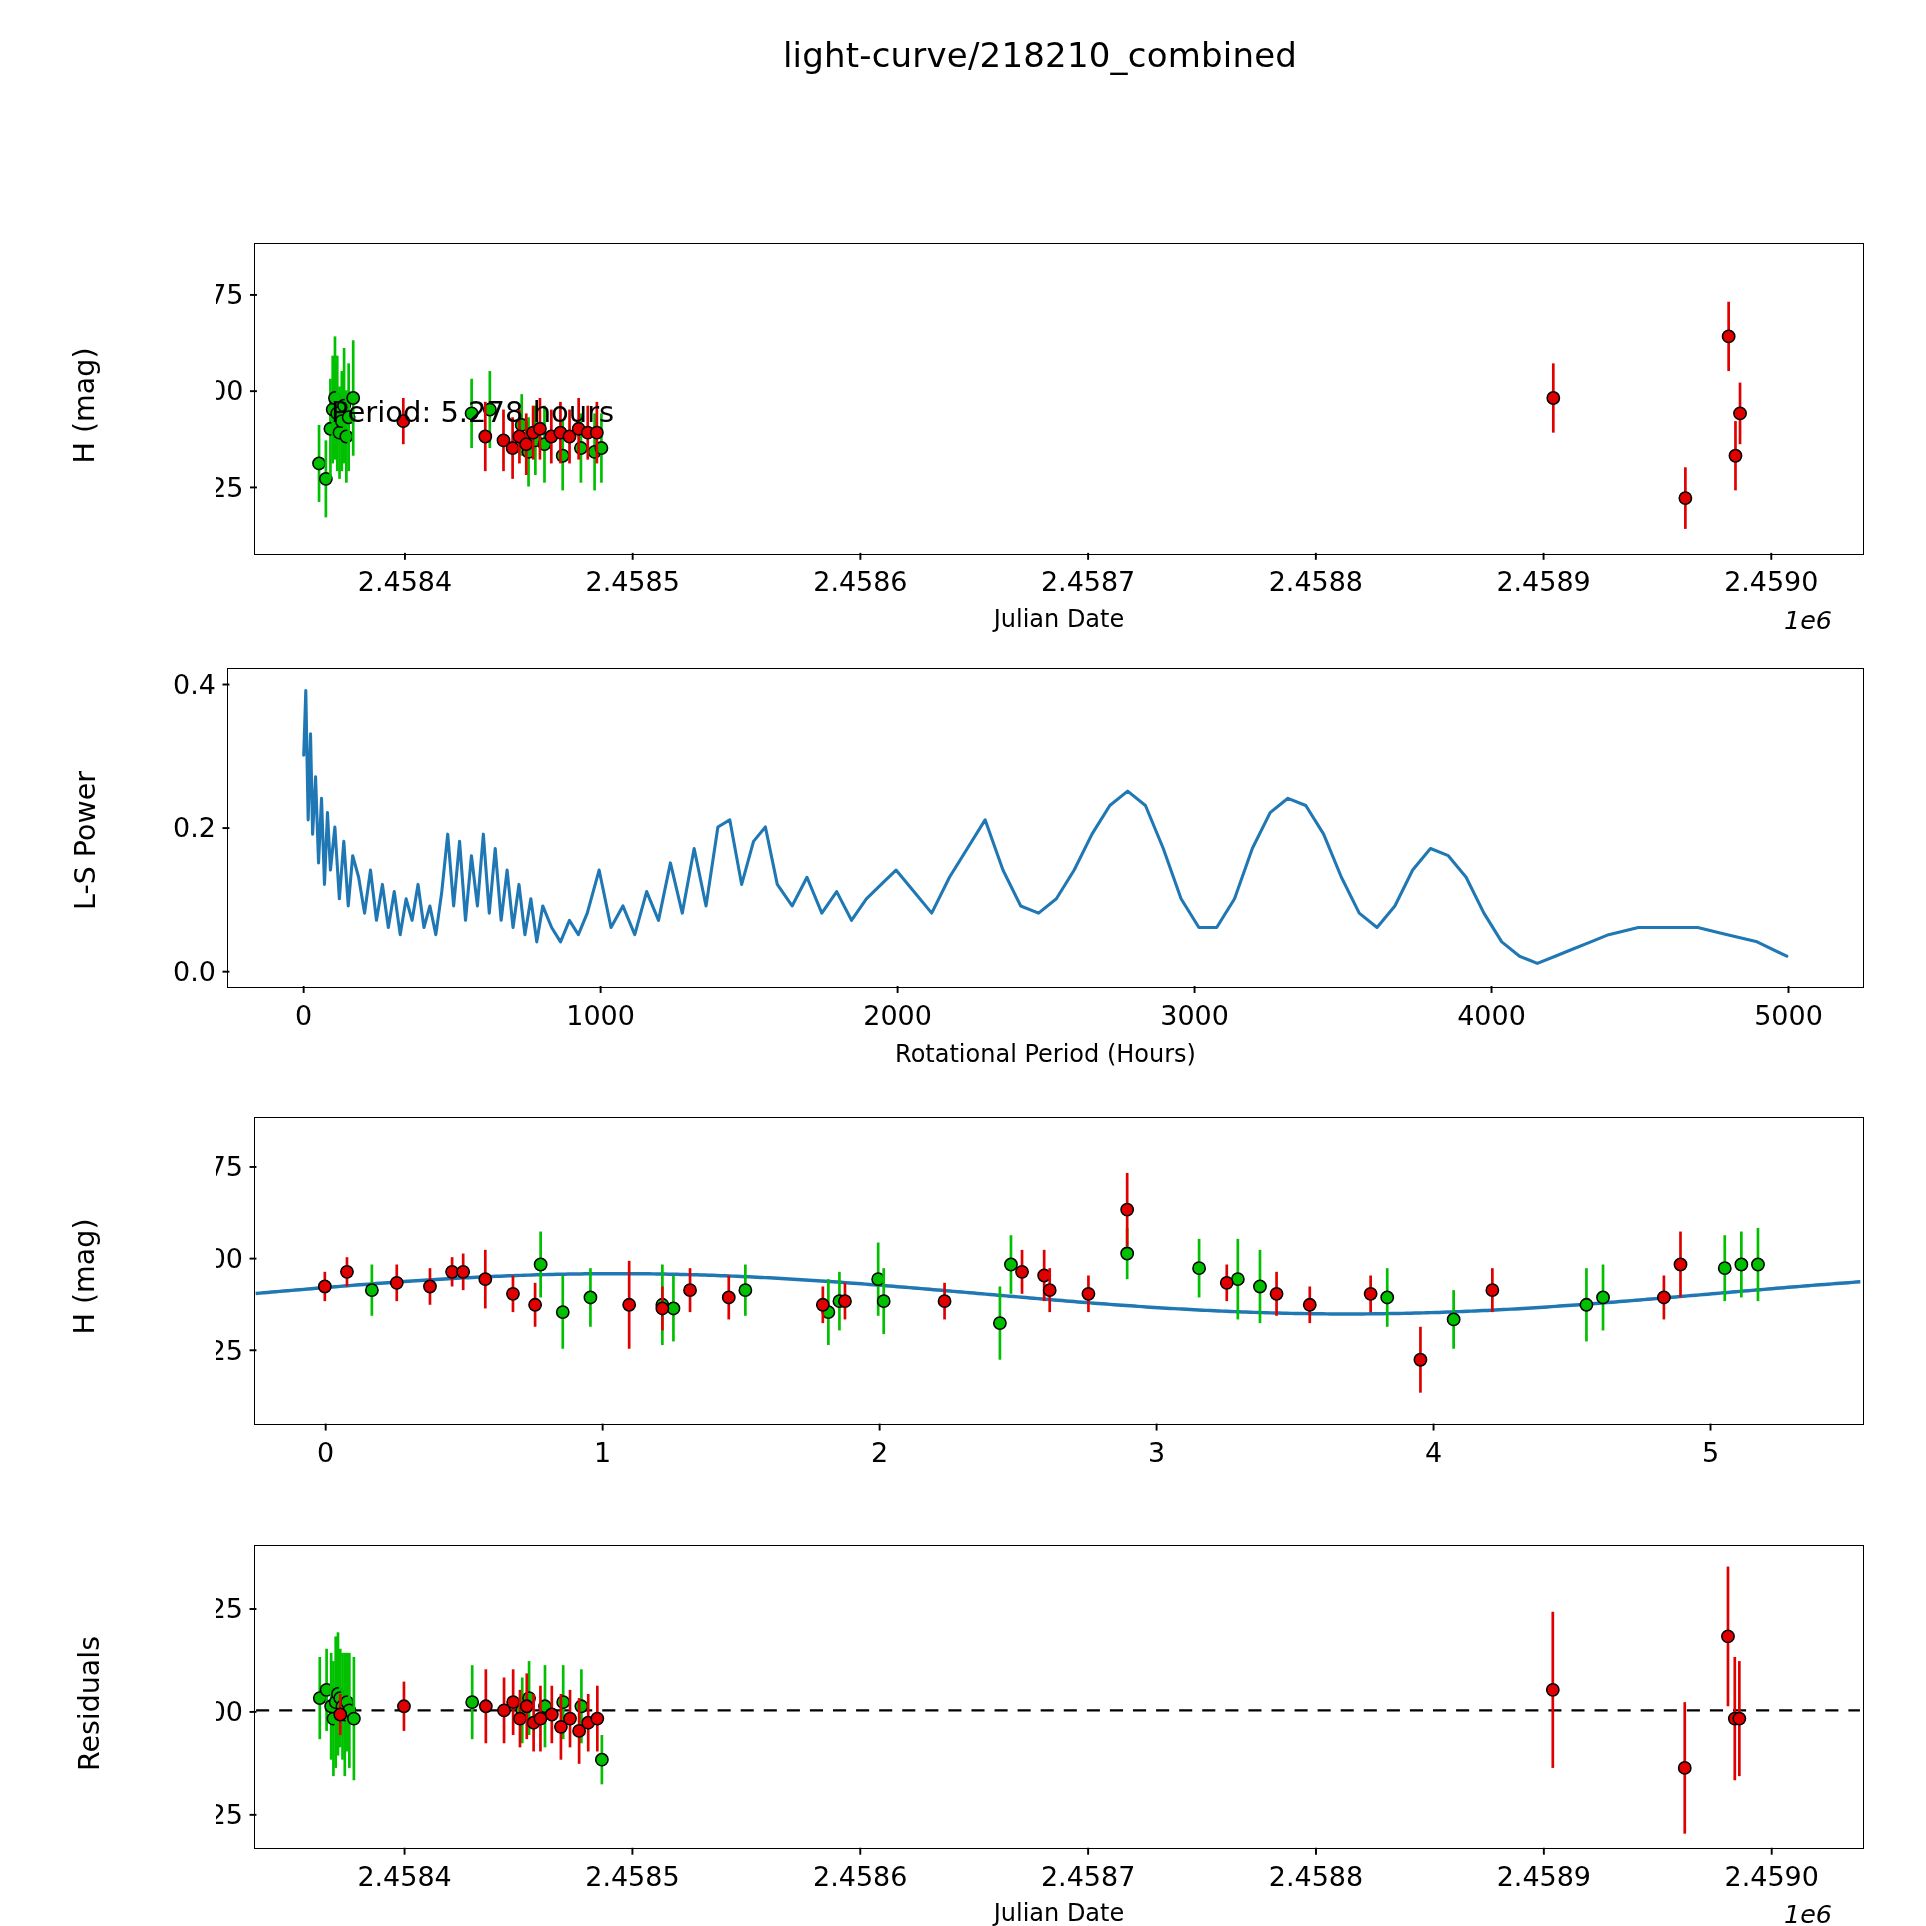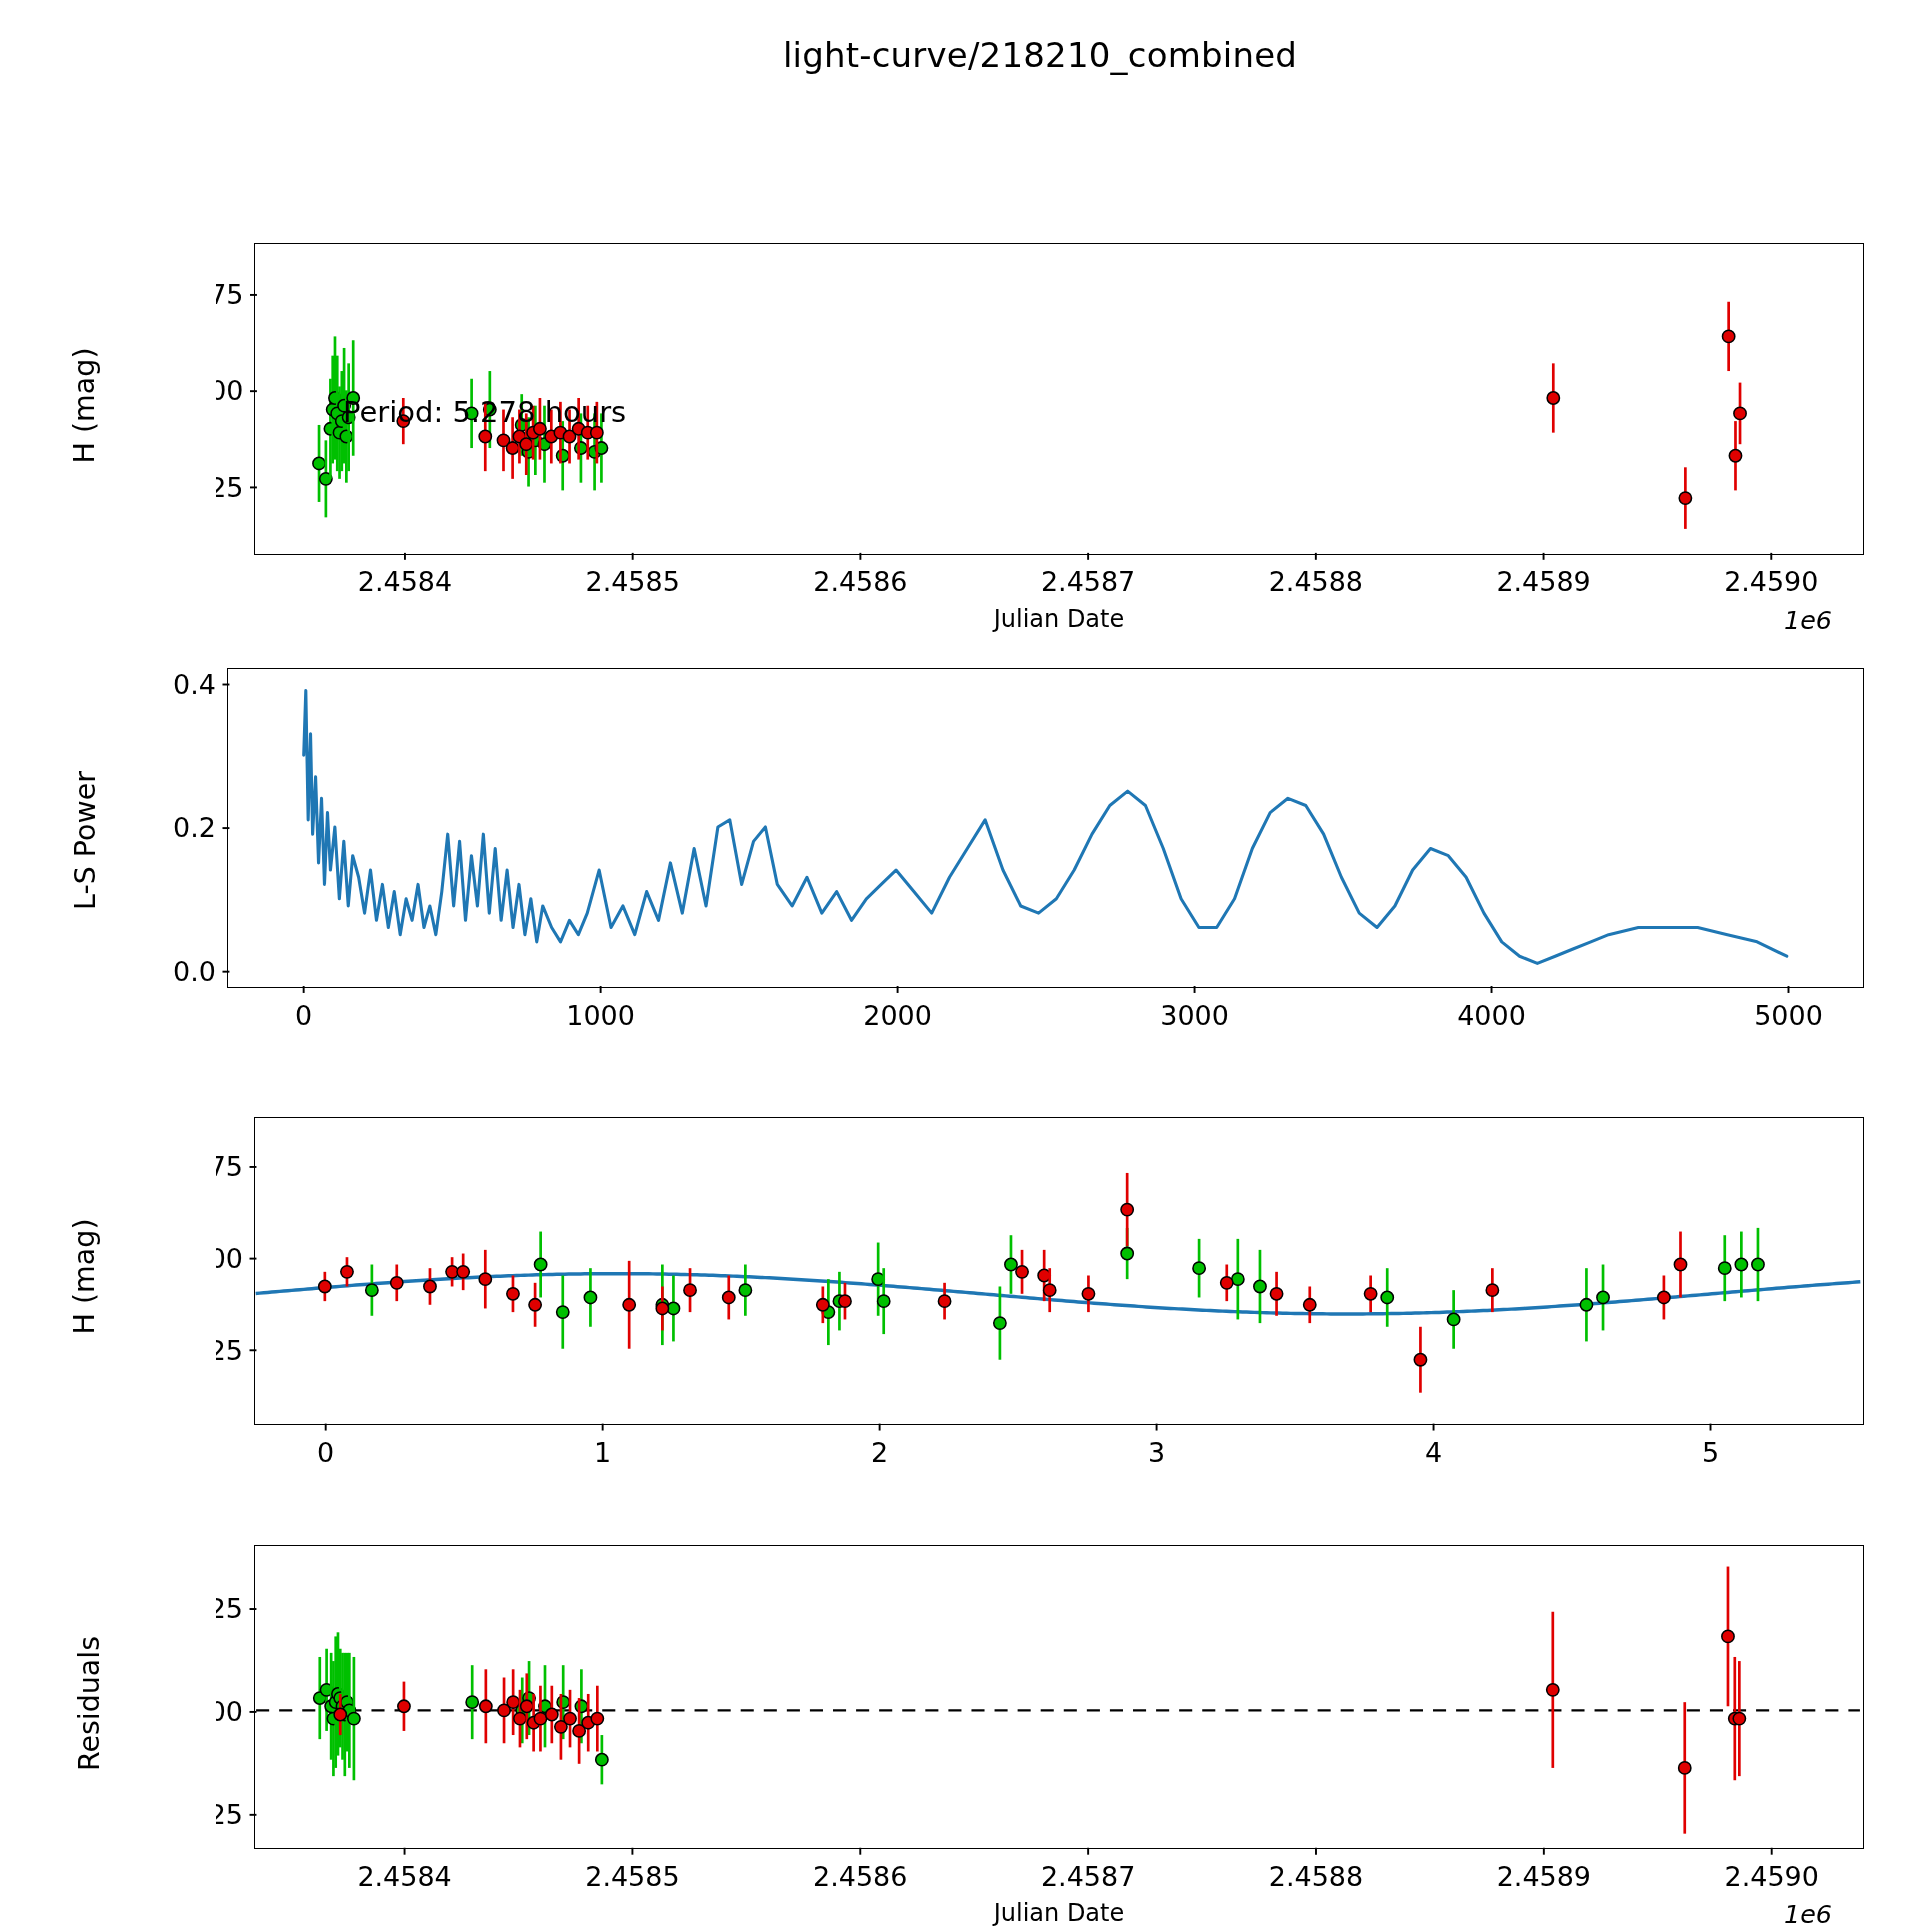--- a/index.html
+++ b/index.html
@@ -125,21 +125,21 @@
       <line x1="87" y1="205.00000000000068" x2="105" y2="205.00000000000068" stroke="#000" stroke-width="5"></line>
       <text x="70" y="229.00000000000068" text-anchor="end" class="tick">14.75</text>
       <line x1="87" y1="455.00000000000045" x2="105" y2="455.00000000000045" stroke="#000" stroke-width="5"></line>
       <text x="70" y="479.00000000000045" text-anchor="end" class="tick">15.00</text>
       <line x1="87" y1="705.0000000000002" x2="105" y2="705.0000000000002" stroke="#000" stroke-width="5"></line>
       <text x="70" y="729.0000000000002" text-anchor="end" class="tick">15.25</text>
     </svg>
   <div class="axlabel" style="left:254px;top:605px;width:1610px;">Julian Date</div>
   <div class="ylabel" style="left:-31px;top:389px;width:231px;text-align:center;transform:rotate(-90deg);">H (mag)</div>
   <div class="offsetlab" style="left:1784px;top:605px;">1e6</div>
-  <div class="annot" style="left:331px;top:395px;margin-left:12px;">Period: 5.278 hours</div>
+  <div class="annot" style="left:331px;top:395px;">Period: 5.278 hours</div>
 
   <div class="panel" style="left:227px;top:668px;width:1637px;height:320px;">
     <svg id="svg2" width="1633" height="316" viewBox="0 0 4240 820">
         <path d="M196.6 223.6 L202.0 55.9 L208.1 391.4 L214.3 167.7 L219.7 428.6 L227.4 279.5 L235.1 503.2 L242.8 335.5 L250.5 559.1 L258.3 372.7 L266.0 521.8 L277.5 410.0 L289.1 596.4 L300.7 447.3 L312.2 615.0 L323.8 484.5 L339.2 540.5 L354.6 633.6 L370.0 521.8 L385.5 652.3 L400.9 559.1 L416.3 670.9 L431.7 577.7 L447.1 689.5 L462.5 596.4 L478.0 652.3 L493.4 559.1 L508.8 670.9 L524.2 615.0 L539.6 689.5 L555.1 577.7 L570.5 428.6 L585.9 615.0 L601.3 447.3 L616.7 652.3 L632.1 484.5 L647.6 615.0 L663.0 428.6 L678.4 633.6 L693.8 465.9 L709.2 652.3 L724.7 521.8 L740.1 670.9 L755.5 559.1 L770.9 689.5 L786.3 596.4 L801.7 708.2 L817.2 615.0 L840.3 670.9 L863.4 708.2 L886.5 652.3 L909.7 689.5 L932.8 633.6 L963.6 521.8 L994.5 670.9 L1025.3 615.0 L1056.1 689.5 L1087.0 577.7 L1117.8 652.3 L1148.7 503.2 L1179.5 633.6 L1210.3 465.9 L1241.2 615.0 L1272.0 410.0 L1302.8 391.4 L1333.7 559.1 L1364.5 447.3 L1395.3 410.0 L1426.2 559.1 L1464.7 615.0 L1503.3 540.5 L1541.8 633.6 L1580.4 577.7 L1618.9 652.3 L1657.5 596.4 L1696.0 559.1 L1734.5 521.8 L1780.8 577.7 L1827.1 633.6 L1873.3 540.5 L1919.6 465.9 L1965.8 391.4 L2012.1 521.8 L2058.3 615.0 L2104.6 633.6 L2150.8 596.4 L2197.1 521.8 L2243.3 428.6 L2289.6 354.1 L2335.9 316.8 L2382.1 354.1 L2428.4 465.9 L2474.6 596.4 L2520.9 670.9 L2567.1 670.9 L2613.4 596.4 L2659.6 465.9 L2705.9 372.7 L2752.1 335.5 L2798.4 354.1 L2844.7 428.6 L2890.9 540.5 L2937.2 633.6 L2983.4 670.9 L3029.7 615.0 L3075.9 521.8 L3122.2 465.9 L3168.4 484.5 L3214.7 540.5 L3260.9 633.6 L3307.2 708.2 L3353.5 745.5 L3399.7 764.1 L3446.0 745.5 L3492.2 726.8 L3538.5 708.2 L3584.7 689.5 L3661.8 670.9 L3738.9 670.9 L3816.0 670.9 L3893.1 689.5 L3970.2 708.2 L4047.3 745.5 " fill="none" stroke="#1f77b4" stroke-width="8" stroke-linejoin="round" stroke-linecap="round"></path>
       </svg>
   </div>
   <svg id="ticks2" style="position:absolute;left:162px;top:647px;" width="1772" height="393" viewBox="0 0 4600 1020">
       <line x1="367.72727272727275" y1="880" x2="367.72727272727275" y2="898" stroke="#000" stroke-width="5"></line>
       <text x="367.72727272727275" y="980" text-anchor="middle" class="tick">0</text>
       <line x1="1138.6363636363635" y1="880" x2="1138.6363636363635" y2="898" stroke="#000" stroke-width="5"></line>
@@ -152,20 +152,21 @@
       <text x="3451.3636363636365" y="980" text-anchor="middle" class="tick">4000</text>
       <line x1="4222.272727272728" y1="880" x2="4222.272727272728" y2="898" stroke="#000" stroke-width="5"></line>
       <text x="4222.272727272728" y="980" text-anchor="middle" class="tick">5000</text>
       <line x1="157" y1="842.7272727272727" x2="175" y2="842.7272727272727" stroke="#000" stroke-width="5"></line>
       <text x="140" y="866.7272727272727" text-anchor="end" class="tick">0.0</text>
       <line x1="157" y1="470" x2="175" y2="470" stroke="#000" stroke-width="5"></line>
       <text x="140" y="494" text-anchor="end" class="tick">0.2</text>
       <line x1="157" y1="97.27272727272725" x2="175" y2="97.27272727272725" stroke="#000" stroke-width="5"></line>
       <text x="140" y="121.27272727272725" text-anchor="end" class="tick">0.4</text>
     </svg>
+  <div class="axlabel" style="left:227px;top:1040px;width:1637px;">Rotational Period (Hours)</div>
   <div class="ylabel" style="left:-69px;top:824px;width:308px;text-align:center;transform:rotate(-90deg);">L-S Power</div>
 
   <div class="panel" style="left:254px;top:1117px;width:1610px;height:308px;">
     <svg id="svg3" width="1606" height="304" viewBox="0 0 4170 790">
         <path d="M0.0 456.0 L10.4 455.1 L20.9 454.2 L31.3 453.3 L41.7 452.4 L52.1 451.5 L62.5 450.6 L73.0 449.7 L83.4 448.8 L93.8 447.9 L104.2 447.0 L114.7 446.1 L125.1 445.3 L135.5 444.4 L146.0 443.5 L156.4 442.6 L166.8 441.8 L177.2 440.9 L187.6 440.0 L198.1 439.2 L208.5 438.3 L218.9 437.5 L229.3 436.7 L239.8 435.8 L250.2 435.0 L260.6 434.2 L271.0 433.4 L281.5 432.6 L291.9 431.8 L302.3 431.0 L312.8 430.2 L323.2 429.4 L333.6 428.7 L344.0 427.9 L354.5 427.2 L364.9 426.4 L375.3 425.7 L385.7 425.0 L396.2 424.3 L406.6 423.6 L417.0 422.9 L427.4 422.2 L437.8 421.5 L448.3 420.8 L458.7 420.2 L469.1 419.6 L479.6 418.9 L490.0 418.3 L500.4 417.7 L510.8 417.1 L521.3 416.5 L531.7 416.0 L542.1 415.4 L552.5 414.9 L562.9 414.3 L573.4 413.8 L583.8 413.3 L594.2 412.8 L604.6 412.3 L615.1 411.9 L625.5 411.4 L635.9 411.0 L646.4 410.5 L656.8 410.1 L667.2 409.7 L677.6 409.3 L688.1 409.0 L698.5 408.6 L708.9 408.3 L719.3 407.9 L729.8 407.6 L740.2 407.3 L750.6 407.0 L761.0 406.8 L771.5 406.5 L781.9 406.3 L792.3 406.0 L802.7 405.8 L813.1 405.6 L823.6 405.5 L834.0 405.3 L844.4 405.2 L854.8 405.0 L865.3 404.9 L875.7 404.8 L886.1 404.7 L896.6 404.6 L907.0 404.6 L917.4 404.6 L927.8 404.5 L938.3 404.5 L948.7 404.5 L959.1 404.5 L969.5 404.6 L979.9 404.6 L990.4 404.7 L1000.8 404.8 L1011.2 404.9 L1021.7 405.0 L1032.1 405.1 L1042.5 405.3 L1052.9 405.5 L1063.3 405.6 L1073.8 405.8 L1084.2 406.0 L1094.6 406.3 L1105.0 406.5 L1115.5 406.7 L1125.9 407.0 L1136.3 407.3 L1146.8 407.6 L1157.2 407.9 L1167.6 408.2 L1178.0 408.6 L1188.4 408.9 L1198.9 409.3 L1209.3 409.7 L1219.7 410.1 L1230.1 410.5 L1240.6 410.9 L1251.0 411.4 L1261.4 411.8 L1271.9 412.3 L1282.3 412.8 L1292.7 413.3 L1303.1 413.8 L1313.5 414.3 L1324.0 414.8 L1334.4 415.4 L1344.8 415.9 L1355.3 416.5 L1365.7 417.1 L1376.1 417.7 L1386.5 418.3 L1396.9 418.9 L1407.4 419.5 L1417.8 420.1 L1428.2 420.8 L1438.6 421.5 L1449.1 422.1 L1459.5 422.8 L1469.9 423.5 L1480.4 424.2 L1490.8 424.9 L1501.2 425.6 L1511.6 426.4 L1522.0 427.1 L1532.5 427.8 L1542.9 428.6 L1553.3 429.4 L1563.8 430.1 L1574.2 430.9 L1584.6 431.7 L1595.0 432.5 L1605.4 433.3 L1615.9 434.1 L1626.3 434.9 L1636.7 435.8 L1647.2 436.6 L1657.6 437.4 L1668.0 438.3 L1678.4 439.1 L1688.9 440.0 L1699.3 440.8 L1709.7 441.7 L1720.1 442.6 L1730.6 443.4 L1741.0 444.3 L1751.4 445.2 L1761.8 446.1 L1772.3 447.0 L1782.7 447.8 L1793.1 448.7 L1803.5 449.6 L1813.9 450.5 L1824.4 451.4 L1834.8 452.3 L1845.2 453.2 L1855.6 454.1 L1866.1 455.0 L1876.5 455.9 L1886.9 456.8 L1897.3 457.7 L1907.8 458.6 L1918.2 459.5 L1928.6 460.4 L1939.1 461.3 L1949.5 462.2 L1959.9 463.1 L1970.3 464.0 L1980.8 464.9 L1991.2 465.8 L2001.6 466.7 L2012.0 467.6 L2022.5 468.5 L2032.9 469.4 L2043.3 470.2 L2053.7 471.1 L2064.1 472.0 L2074.6 472.8 L2085.0 473.7 L2095.4 474.5 L2105.8 475.4 L2116.3 476.2 L2126.7 477.1 L2137.1 477.9 L2147.6 478.7 L2158.0 479.5 L2168.4 480.4 L2178.8 481.2 L2189.3 482.0 L2199.7 482.7 L2210.1 483.5 L2220.5 484.3 L2231.0 485.1 L2241.4 485.8 L2251.8 486.6 L2262.2 487.3 L2272.6 488.0 L2283.1 488.8 L2293.5 489.5 L2303.9 490.2 L2314.3 490.9 L2324.8 491.6 L2335.2 492.2 L2345.6 492.9 L2356.0 493.5 L2366.5 494.2 L2376.9 494.8 L2387.3 495.4 L2397.8 496.0 L2408.2 496.6 L2418.6 497.2 L2429.0 497.8 L2439.5 498.3 L2449.9 498.9 L2460.3 499.4 L2470.7 499.9 L2481.2 500.4 L2491.6 500.9 L2502.0 501.4 L2512.4 501.9 L2522.8 502.3 L2533.3 502.8 L2543.7 503.2 L2554.1 503.6 L2564.6 504.0 L2575.0 504.4 L2585.4 504.8 L2595.8 505.1 L2606.3 505.5 L2616.7 505.8 L2627.1 506.1 L2637.5 506.4 L2648.0 506.7 L2658.4 507.0 L2668.8 507.2 L2679.2 507.5 L2689.6 507.7 L2700.1 507.9 L2710.5 508.1 L2720.9 508.3 L2731.3 508.4 L2741.8 508.6 L2752.2 508.7 L2762.6 508.8 L2773.0 508.9 L2783.5 509.0 L2793.9 509.1 L2804.3 509.1 L2814.8 509.2 L2825.2 509.2 L2835.6 509.2 L2846.0 509.2 L2856.5 509.2 L2866.9 509.1 L2877.3 509.1 L2887.7 509.0 L2898.1 508.9 L2908.6 508.8 L2919.0 508.7 L2929.4 508.6 L2939.8 508.4 L2950.3 508.3 L2960.7 508.1 L2971.1 507.9 L2981.6 507.7 L2992.0 507.5 L3002.4 507.2 L3012.8 507.0 L3023.3 506.7 L3033.7 506.4 L3044.1 506.1 L3054.5 505.8 L3064.9 505.5 L3075.4 505.2 L3085.8 504.8 L3096.2 504.4 L3106.7 504.0 L3117.1 503.7 L3127.5 503.2 L3137.9 502.8 L3148.3 502.4 L3158.8 501.9 L3169.2 501.5 L3179.6 501.0 L3190.1 500.5 L3200.5 500.0 L3210.9 499.5 L3221.3 498.9 L3231.8 498.4 L3242.2 497.8 L3252.6 497.3 L3263.0 496.7 L3273.5 496.1 L3283.9 495.5 L3294.3 494.9 L3304.7 494.2 L3315.1 493.6 L3325.6 492.9 L3336.0 492.3 L3346.4 491.6 L3356.8 490.9 L3367.3 490.2 L3377.7 489.5 L3388.1 488.8 L3398.6 488.1 L3409.0 487.4 L3419.4 486.6 L3429.8 485.9 L3440.3 485.1 L3450.7 484.4 L3461.1 483.6 L3471.5 482.8 L3482.0 482.0 L3492.4 481.2 L3502.8 480.4 L3513.2 479.6 L3523.7 478.8 L3534.1 478.0 L3544.5 477.1 L3554.9 476.3 L3565.3 475.5 L3575.8 474.6 L3586.2 473.8 L3596.6 472.9 L3607.0 472.0 L3617.5 471.2 L3627.9 470.3 L3638.3 469.4 L3648.8 468.6 L3659.2 467.7 L3669.6 466.8 L3680.0 465.9 L3690.4 465.0 L3700.9 464.1 L3711.3 463.2 L3721.7 462.3 L3732.2 461.4 L3742.6 460.5 L3753.0 459.6 L3763.4 458.7 L3773.8 457.8 L3784.3 456.9 L3794.7 456.0 L3805.1 455.1 L3815.5 454.2 L3826.0 453.3 L3836.4 452.4 L3846.8 451.5 L3857.3 450.6 L3867.7 449.7 L3878.1 448.8 L3888.5 447.9 L3898.9 447.0 L3909.4 446.1 L3919.8 445.3 L3930.2 444.4 L3940.7 443.5 L3951.1 442.6 L3961.5 441.8 L3971.9 440.9 L3982.3 440.0 L3992.8 439.2 L4003.2 438.3 L4013.6 437.5 L4024.0 436.7 L4034.5 435.8 L4044.9 435.0 L4055.3 434.2 L4065.8 433.4 L4076.2 432.6 L4086.6 431.8 L4097.0 431.0 L4107.4 430.2 L4117.9 429.4 L4128.3 428.7 L4138.7 427.9 L4149.1 427.2 L4159.6 426.4 L4170.0 425.7 " fill="none" stroke="#1f77b4" stroke-width="9"></path>
         <line x1="301.96551724137936" y1="380.7228915662654" x2="301.96551724137936" y2="513.9759036144587" stroke="#00c000" stroke-width="7"></line>
         <circle cx="301.96551724137936" cy="447.349397590362" r="16" fill="#00c000" stroke="#000" stroke-width="4"></circle>
         <line x1="740.5344827586208" y1="295.0602409638559" x2="740.5344827586208" y2="466.3855421686749" stroke="#00c000" stroke-width="7"></line>
         <circle cx="740.5344827586208" cy="380.7228915662654" r="16" fill="#00c000" stroke="#000" stroke-width="4"></circle>
         <line x1="798.051724137931" y1="409.2771084337364" x2="798.051724137931" y2="599.6385542168682" stroke="#00c000" stroke-width="7"></line>

